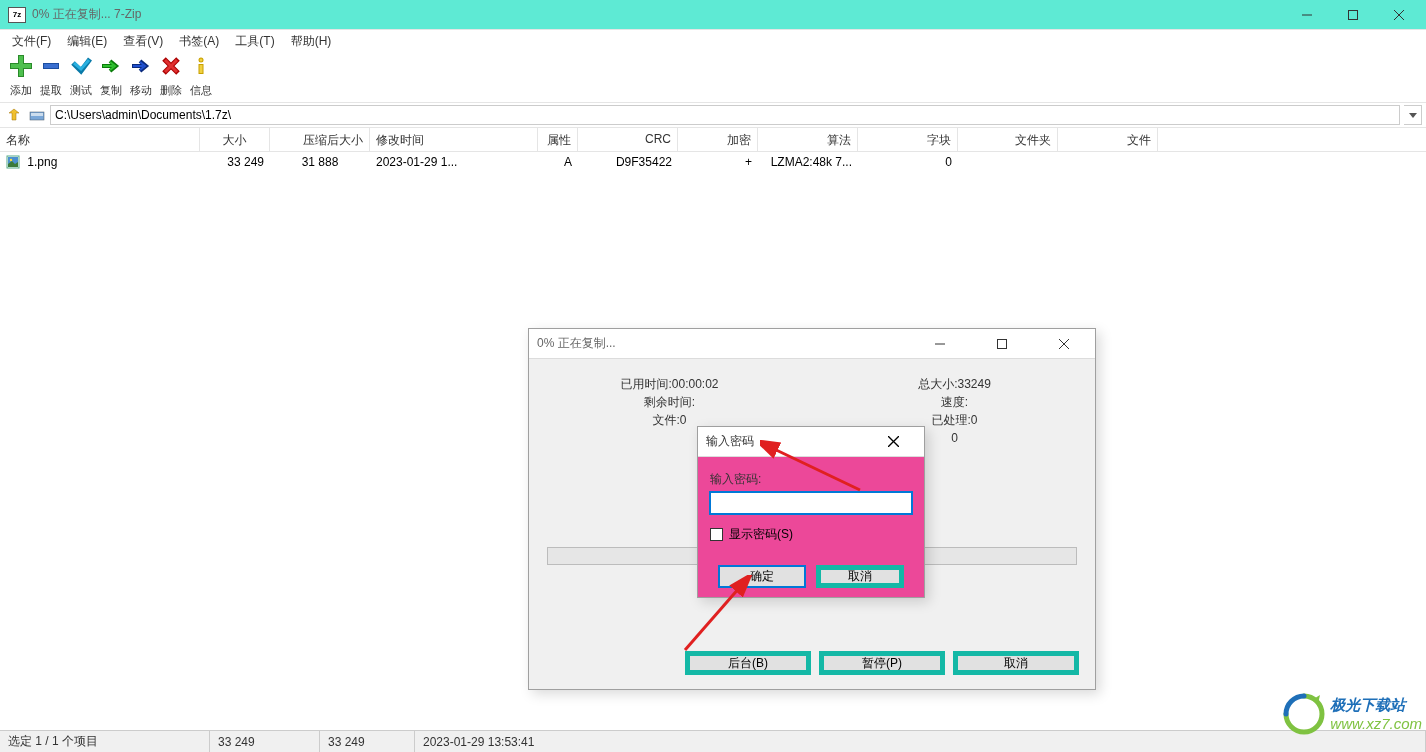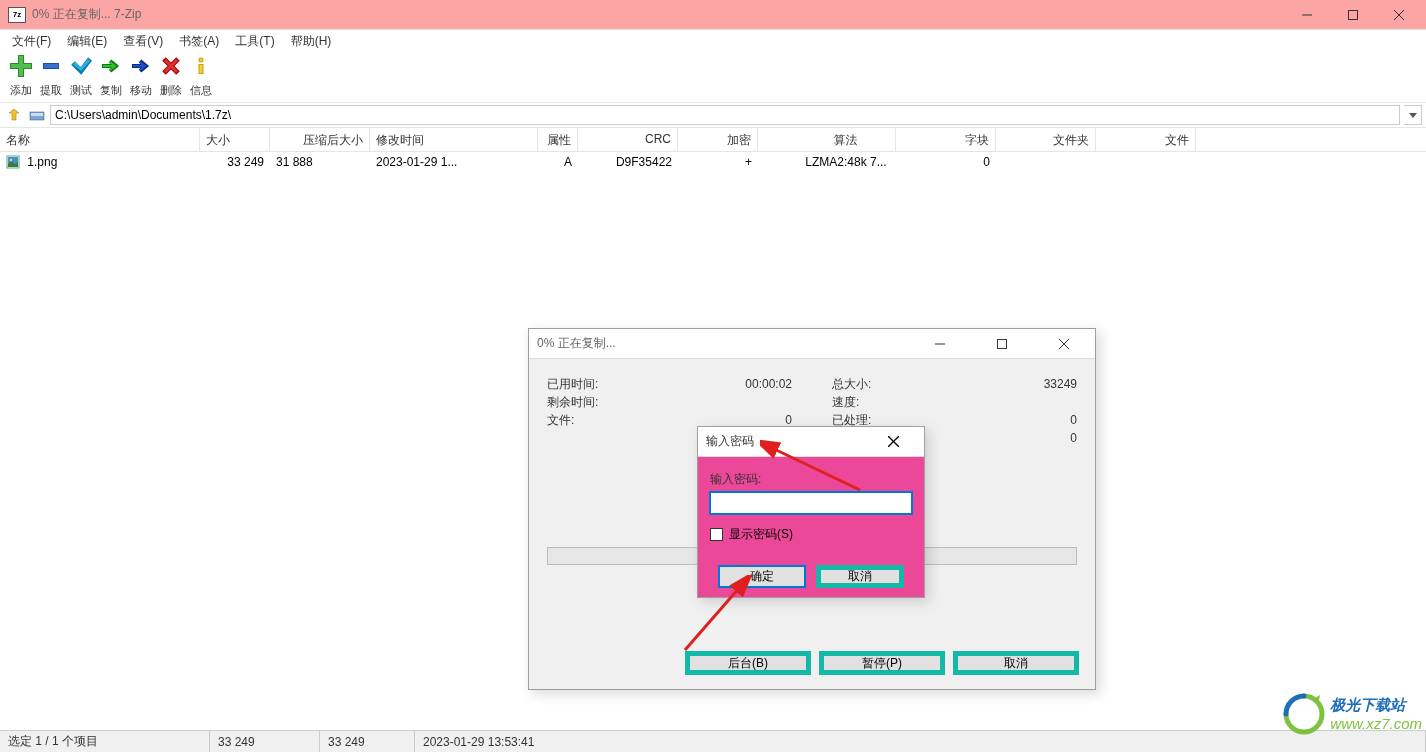--- a/index.html
+++ b/index.html
@@ -1,19 +1,19 @@
 <!DOCTYPE html>
 <html><head>
 <meta charset="utf-8">
 <style>
 * { box-sizing: border-box; margin: 0; padding: 0; font-family: "Microsoft YaHei", "Segoe UI", Tahoma, sans-serif; }
 body { width: 1426px; height: 752px; background: #fff; font-size: 12px; overflow: hidden; position: relative; }
 
 
-.titlebar { height: 30px; display: flex; align-items: center; background: #fca5a5; border-bottom: 1px solid #e5e5e5; padding: 4px 4px; }
+.titlebar { height: 30px; display: flex; align-items: center; background: #5eead4; border-bottom: 1px solid #e5e5e5; padding: 4px 4px; }
 .titlebar .app-icon { width: 18px; height: 16px; background: #fff; border: 1px solid #555; display: flex; align-items: center; justify-content: center; font-size: 8px; font-weight: bold; margin-right: 6px; margin-left:4px; }
 .titlebar .title { flex: 1; color: #666; font-size: 12px; }
 .titlebar .win-controls { display: flex; }
 .titlebar .win-btn { width: 46px; height: 30px; display: flex; align-items: center; justify-content: center; color: #555; }
 
 
 .menubar { height: 22px; display: flex; align-items: center; padding: 0 4px; background: #fff; }
 .menubar .menu-item { padding: 2px 8px; color: #333; font-size: 12px; }
 
 
@@ -26,27 +26,27 @@
 .pathbar { height: 26px; display: flex; align-items: center; border-top: 1px solid #e5e5e5; border-bottom: 1px solid #e5e5e5; padding: 2px 4px; gap: 4px; }
 .pathbar .up-btn { width: 20px; height: 20px; display:flex; align-items:center; justify-content:center; }
 .pathbar .drive-icon { width: 18px; height: 18px; display:flex; align-items:center; justify-content:center; }
 .pathbar .path-input { flex: 1; height: 20px; border: 1px solid #ccc; padding: 0 4px; font-size: 12px; outline: none; background:#fff;}
 .pathbar .path-dd { width: 18px; height:20px; border:1px solid #ccc; border-left:none; display:flex; align-items:center; justify-content:center; color:#555;}
 
 
 .list-header { height: 24px; display: flex; border-bottom: 1px solid #e5e5e5; }
 .list-header .col { padding: 4px 6px; border-right: 1px solid #e5e5e5; color: #333; white-space:nowrap; overflow:hidden; }
 .col-name { width: 200px; text-align:left; }
-.col-size { width: 70px; text-align:left; }
+.col-size { width: 70px; text-align:center; }
 .col-packed { width: 100px; text-align:right; }
 .col-date { width: 168px; text-align:left; }
 .col-attr { width: 40px; text-align:right; }
 .col-crc { width: 100px; text-align:right; }
 .col-enc { width: 80px; text-align:right; }
-.col-algo { width: 100px; text-align:center;margin-left:38px; }
+.col-algo { width: 100px; text-align:right; }
 .col-block { width: 100px; text-align:right; }
 .col-folders { width: 100px; text-align:right; }
 .col-files { width: 100px; text-align:right; }
 
 
 .list-body { position: relative; height: 564px; overflow: hidden; }
 .list-row { display: flex; height: 20px; align-items: center; }
 .list-row .col { padding: 2px 6px; white-space:nowrap; overflow:hidden; }
 .file-icon { width: 14px; height: 14px; display:inline-block; vertical-align:middle; margin-right:4px; }
 
@@ -64,21 +64,21 @@
 
 
 .dlg { position: absolute; background: #f0f0f0; border: 1px solid #9f9f9f; box-shadow: 4px 4px 12px rgba(0,0,0,0.15); }
 .dlg-progress { left: 528px; top: 328px; width: 568px; height: 362px; }
 .dlg-title { height: 30px; display: flex; align-items: center; padding: 0 8px; background: #fff; border-bottom: 1px solid #dcdcdc; gap: 16px; }
 .dlg-title .t { flex:1; color:#666; font-size:12px;}
 .dlg-title .wb { width: 46px; height:30px; display:flex; align-items:center; justify-content:center; color:#555;}
 .dlg-body { padding: 16px 18px; color:#333; font-size:12px;}
 .stats { display:flex; gap: 40px; }
 .stats .col-l, .stats .col-r { flex:1; }
-.stat-row { display:flex; justify-content:space-between; height:18px; align-items:center;}
+.stat-row { display:flex; justify-content:center; height:18px; align-items:center;}
 .progress-bar { margin-top: 100px; height: 18px; border:1px solid #bcbcbc; background:#e6e6e6; }
 .dlg-btns { position:absolute; bottom:14px; right:16px; display:flex; gap: 8px; }
 .dlg-btns .btn, .dlg-btns2 .btn { width: 126px; height: 24px; border:5px solid #14b8a6; background:#e1e1e1; display:flex; align-items:center; justify-content:center; font-size:12px;}
 
 
 .dlg-pwd { left: 697px; top: 426px; width: 228px; height: 172px; background:#ec4899; z-index:10;}
 .dlg-pwd .dlg-title { background:#fff; }
 .dlg-pwd .body { padding: 14px 12px 10px 12px; }
 .dlg-pwd .lbl { font-size:12px; color:#333; margin-bottom:4px; display:block;}
 .dlg-pwd .pwd-input { width: 100%; height: 22px; border:1px solid #0078d7; outline:1px solid #0078d7; padding:0 4px; font-size:12px;}
@@ -233,21 +233,21 @@
     <div class="col col-name">
       <span class="file-icon"><svg width="14" height="14">
             <rect x="1" y="1" width="12" height="12" fill="#fff" stroke="#5a8"></rect>
             <rect x="2" y="2" width="10" height="7" fill="#4a90d0"></rect>
             <circle cx="5" cy="5" r="1.2" fill="#ffe040"></circle>
             <path d="M2 9 L6 6 L9 9 L12 7 L12 12 L2 12 Z" fill="#3a7a3a"></path>
           </svg></span>
       <span>1.png</span>
     </div>
     <div class="col col-size" style="text-align:right">33 249</div>
-    <div class="col col-packed" style="text-align:left">31 888</div>
+    <div class="col col-packed" style="text-align:center">31 888</div>
     <div class="col col-date">2023-01-29 1...</div>
     <div class="col col-attr" style="text-align:right">A</div>
     <div class="col col-crc" style="text-align:right">D9F35422</div>
     <div class="col col-enc" style="text-align:right">+</div>
     <div class="col col-algo">LZMA2:48k 7...</div>
     <div class="col col-block" style="text-align:right">0</div>
     <div class="col col-folders"></div>
     <div class="col col-files"></div>
   </div>
 </div>

